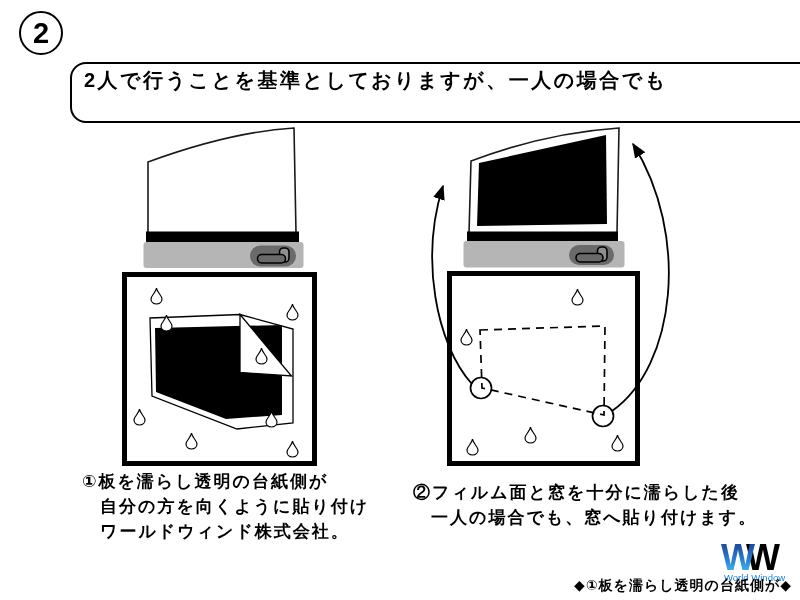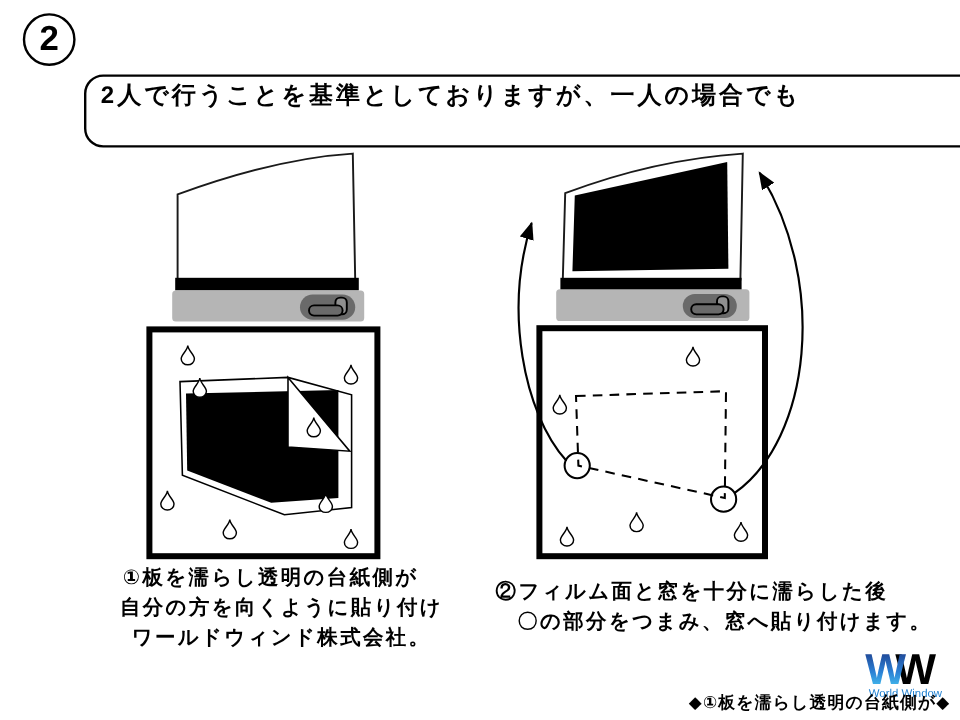--- a/index.html
+++ b/index.html
@@ -11,21 +11,21 @@
     border:2.5px solid #000;border-radius:50%;display:flex;align-items:center;
     justify-content:center;font-size:29px;font-weight:700;line-height:1;}
 
   .speech-bubble{position:absolute;left:70px;top:62px;width:779px;height:61px;
     box-sizing:border-box;border:2.5px solid #000;border-radius:16px;
     padding:3px 12px 0 12px;font-size:20px;font-weight:700;letter-spacing:2.5px;
     line-height:27px;white-space:nowrap;background:#fff;}
 
   .caption{position:absolute;font-size:17px;font-weight:700;letter-spacing:2px;
     line-height:25px;white-space:nowrap;}
-  .caption-left{left:82px;top:469px;text-align:center;}
+  .caption-left{left:82px;top:469px;}
   .caption-right{left:413px;top:480px;font-family:Liberation Serif, serif;}
   .caption .indent{padding-left:18px;}
 
   .company-name{position:absolute;right:8px;top:577px;font-size:14px;
     font-weight:700;letter-spacing:1px;white-space:nowrap;}
 
   #logo{position:absolute;left:718px;top:539px;width:78px;height:46px;}
 </style>
 </head>
 <body>
@@ -103,21 +103,21 @@
   </svg>
 
   <div class="caption caption-left">
     <div>①板を濡らし透明の台紙側が</div>
     <div class="indent">自分の方を向くように貼り付け</div>
     <div class="indent">ワールドウィンド株式会社。</div>
   </div>
 
   <div class="caption caption-right">
     <div>②フィルム面と窓を十分に濡らした後</div>
-    <div class="indent">〇の部分をつまみ、窓へ貼り付けます。</div>
+    <div class="indent">一人の場合でも、窓へ貼り付けます。</div>
   </div>
 
   <svg id="logo" viewBox="0 0 78 46">
     <defs>
       <linearGradient id="wgrad" x1="0" y1="0" x2="0" y2="1">
         <stop offset="0" stop-color="#1c2f7a"></stop>
         <stop offset="0.55" stop-color="#2a7fd4"></stop>
         <stop offset="1" stop-color="#4fd4f7"></stop>
       </linearGradient>
     </defs>

